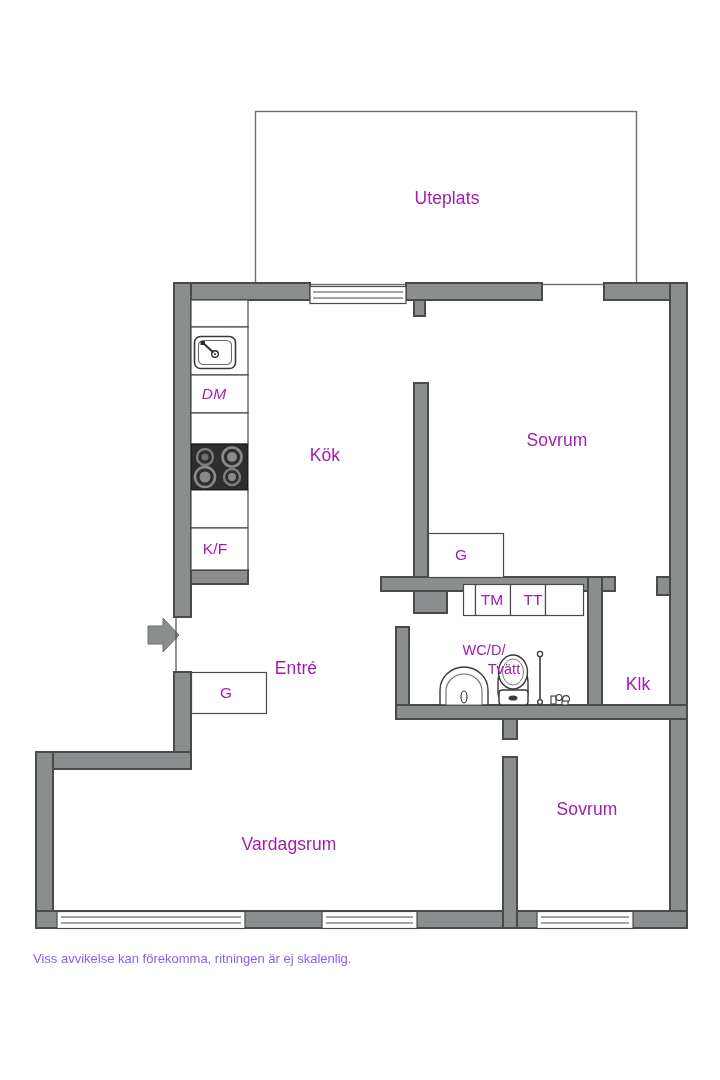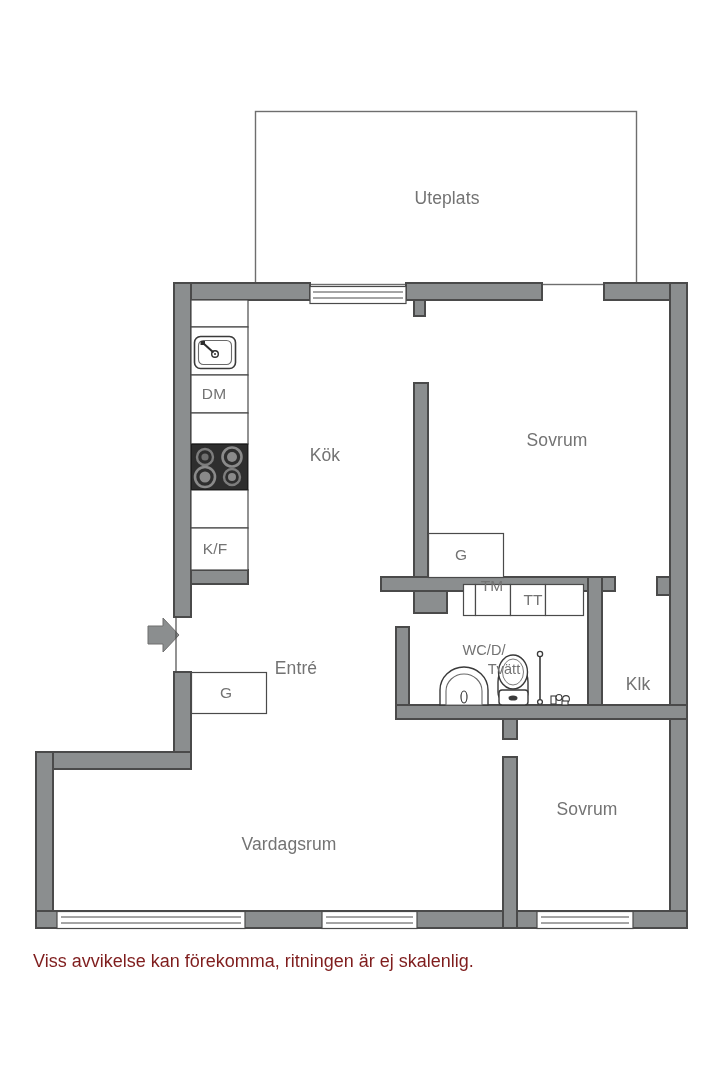--- a/index.html
+++ b/index.html
@@ -1,25 +1,25 @@
 <!DOCTYPE html>
 <html><head>
 <meta charset="utf-8">
 <style>
   html,body{margin:0;padding:0;background:#ffffff;}
   body{width:720px;height:1080px;position:relative;
        font-family:"Liberation Sans","DejaVu Sans",sans-serif;
        -webkit-font-smoothing:antialiased;}
   #plan{position:absolute;left:0;top:0;width:720px;height:1080px;}
-  .lbl{position:absolute;color:#737373;white-space:nowrap;
+  .lbl{position:absolute;color:#a21caf;white-space:nowrap;
        transform:translate(-50%,-50%);letter-spacing:.1px;}
   .room-lbl{font-size:17.5px;}
   .unit-lbl{font-size:15.5px;}
   .small-lbl{font-size:14.5px;margin-top:16px;}
-  .disclaimer{position:absolute;left:33px;top:951px;font-size:18px;color:#7f1d1d;
+  .disclaimer{position:absolute;left:33px;top:951px;font-size:13px;color:#8b5cf6;
               white-space:nowrap;}
 </style>
 </head>
 <body>
 
 <svg id="plan" viewBox="0 0 720 1080">
 
   <rect x="255.5" y="111.5" width="381" height="173" fill="#ffffff" stroke="#6e6e6e" stroke-width="1.4"></rect>
 
   <g fill="#8b8e8f" stroke="#4a4a4a" stroke-width="1.3" shape-rendering="crispEdges">
@@ -174,21 +174,21 @@
   <div class="lbl room-lbl" style="left:557px;top:440px;">Sovrum</div>
   <div class="lbl room-lbl" style="left:296px;top:668px;text-align:center;">Entré</div>
   <div class="lbl small-lbl" style="left:484px;top:634px;">WC/D/</div>
   <div class="lbl small-lbl" style="left:504px;top:653px;">Tvätt</div>
   <div class="lbl room-lbl" style="left:638px;top:640px;margin-top:44px;">Klk</div>
   <div class="lbl room-lbl" style="left:289px;top:844px;">Vardagsrum</div>
   <div class="lbl room-lbl" style="left:587px;top:809px;">Sovrum</div>
 </div>
 
 <div>
-  <div class="lbl unit-lbl" style="left:214px;top:394px;">DM</div>
+  <div class="lbl unit-lbl" style="left:214px;top:394px;font-style:italic;">DM</div>
   <div class="lbl unit-lbl" style="left:215px;top:549px;">K/F</div>
   <div class="lbl unit-lbl" style="left:226px;top:693px;">G</div>
   <div class="lbl unit-lbl" style="left:461px;top:555px;">G</div>
-  <div class="lbl unit-lbl" style="left:492px;top:586px;text-align:right;">TM</div>
+  <div class="lbl unit-lbl" style="left:492px;top:600px;text-align:right;">TM</div>
   <div class="lbl unit-lbl" style="left:533px;top:600px;text-align:center;">TT</div>
 </div>
 
 <div class="disclaimer">Viss avvikelse kan förekomma, ritningen är ej skalenlig.</div>
 
 </body></html>

